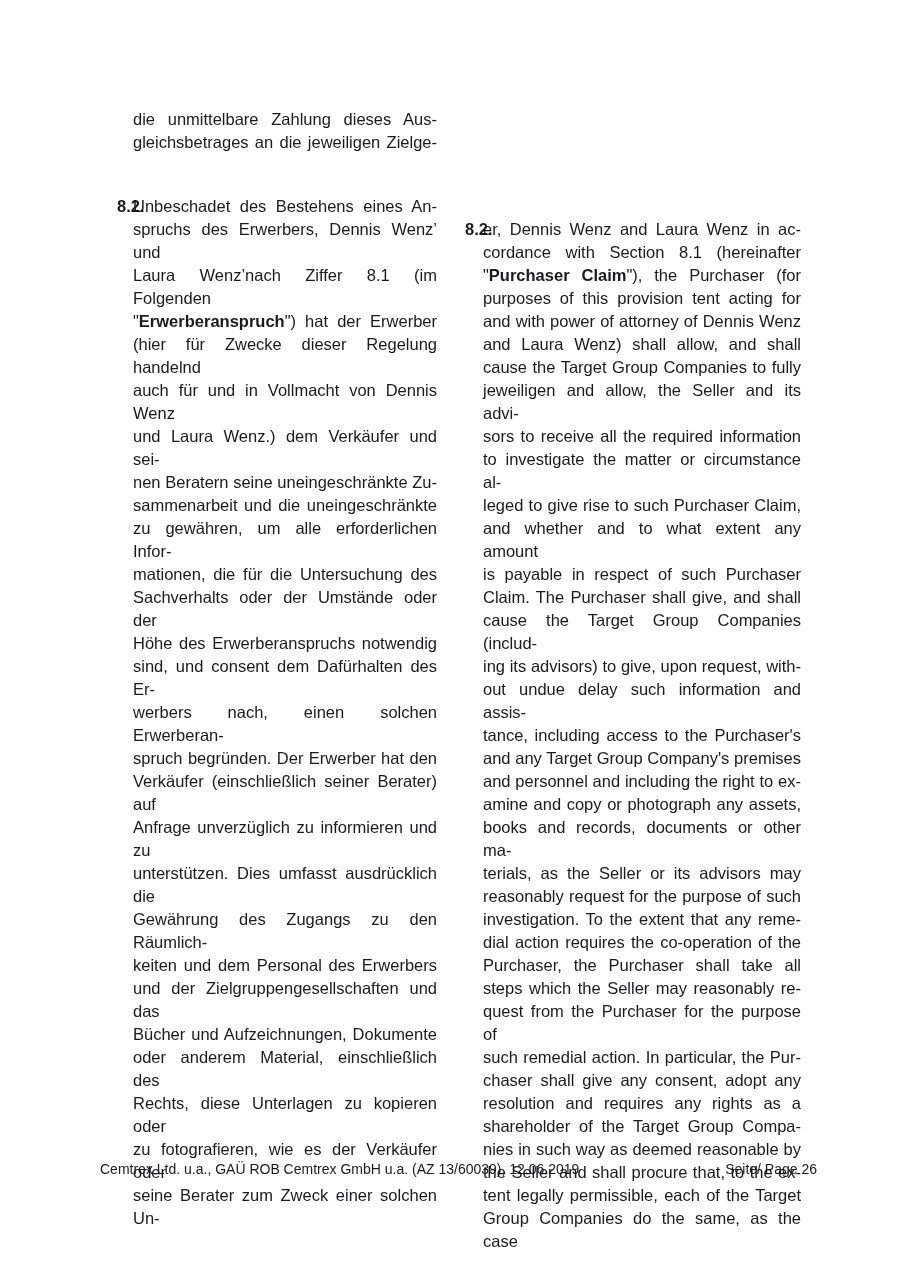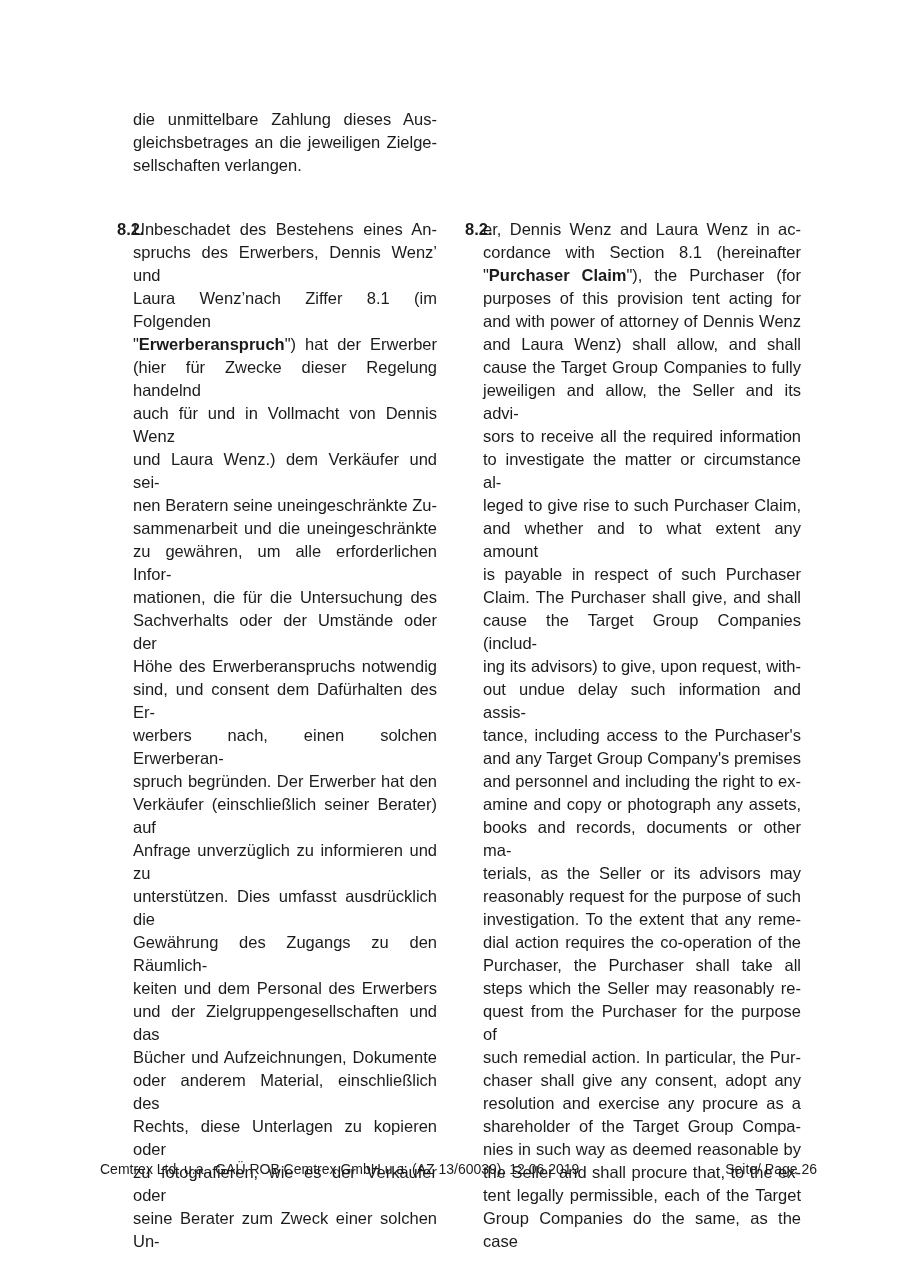--- a/index.html
+++ b/index.html
@@ -50,21 +50,20 @@
   }
 </style>
 </head>
 <body>
 
 <div class="page">
   <div class="col col-de">
       <div class="para">
         <div class="line">die unmittelbare Zahlung dieses Aus-</div>
         <div class="line">gleichsbetrages an die jeweiligen Zielge-</div>
-        <div class="line endline">sellschaften verlangen.</div>
       </div>
       <div class="para">
         <span class="num">8.2.</span>
         <div class="line">Unbeschadet des Bestehens eines An-</div>
         <div class="line">spruchs des Erwerbers, Dennis Wenz’ und</div>
         <div class="line">Laura Wenz’nach Ziffer 8.1 (im Folgenden</div>
         <div class="line">"<b>Erwerberanspruch</b>") hat der Erwerber</div>
         <div class="line">(hier für Zwecke dieser Regelung handelnd</div>
         <div class="line">auch für und in Vollmacht von Dennis Wenz</div>
         <div class="line">und Laura Wenz.) dem Verkäufer und sei-</div>
@@ -117,21 +116,21 @@
         <div class="line">books and records, documents or other ma-</div>
         <div class="line">terials, as the Seller or its advisors may</div>
         <div class="line">reasonably request for the purpose of such</div>
         <div class="line">investigation. To the extent that any reme-</div>
         <div class="line">dial action requires the co-operation of the</div>
         <div class="line">Purchaser, the Purchaser shall take all</div>
         <div class="line">steps which the Seller may reasonably re-</div>
         <div class="line">quest from the Purchaser for the purpose of</div>
         <div class="line">such remedial action. In particular, the Pur-</div>
         <div class="line">chaser shall give any consent, adopt any</div>
-        <div class="line">resolution and exercise any procure as a</div>
+        <div class="line">resolution and requires any rights as a</div>
         <div class="line">shareholder of the Target Group Compa-</div>
         <div class="line">nies in such way as deemed reasonable by</div>
         <div class="line">the Seller and shall procure that, to the ex-</div>
         <div class="line">tent legally permissible, each of the Target</div>
         <div class="line">Group Companies do the same, as the case</div>
       </div>
     </div>
   <div class="footer">
     <span>Cemtrex Ltd. u.a., GAÜ ROB Cemtrex GmbH u.a. (AZ 13/60039), 12.06.2019</span>
     <span>Seite/ Page 26</span>

